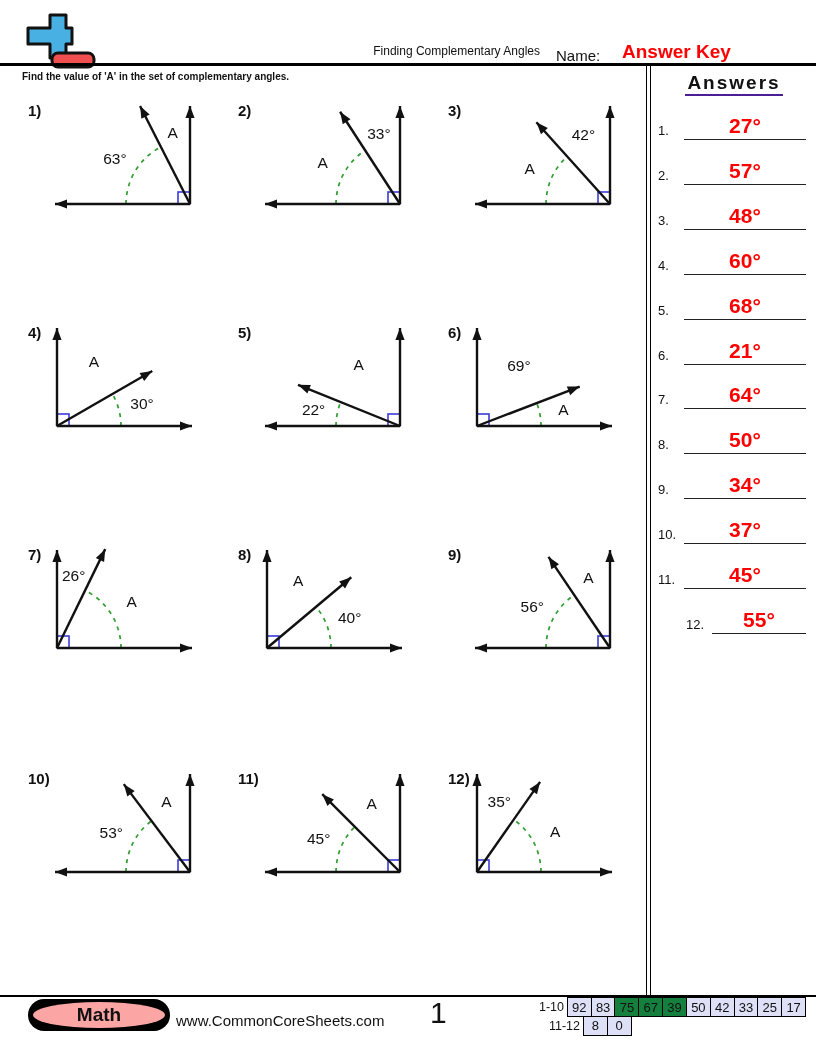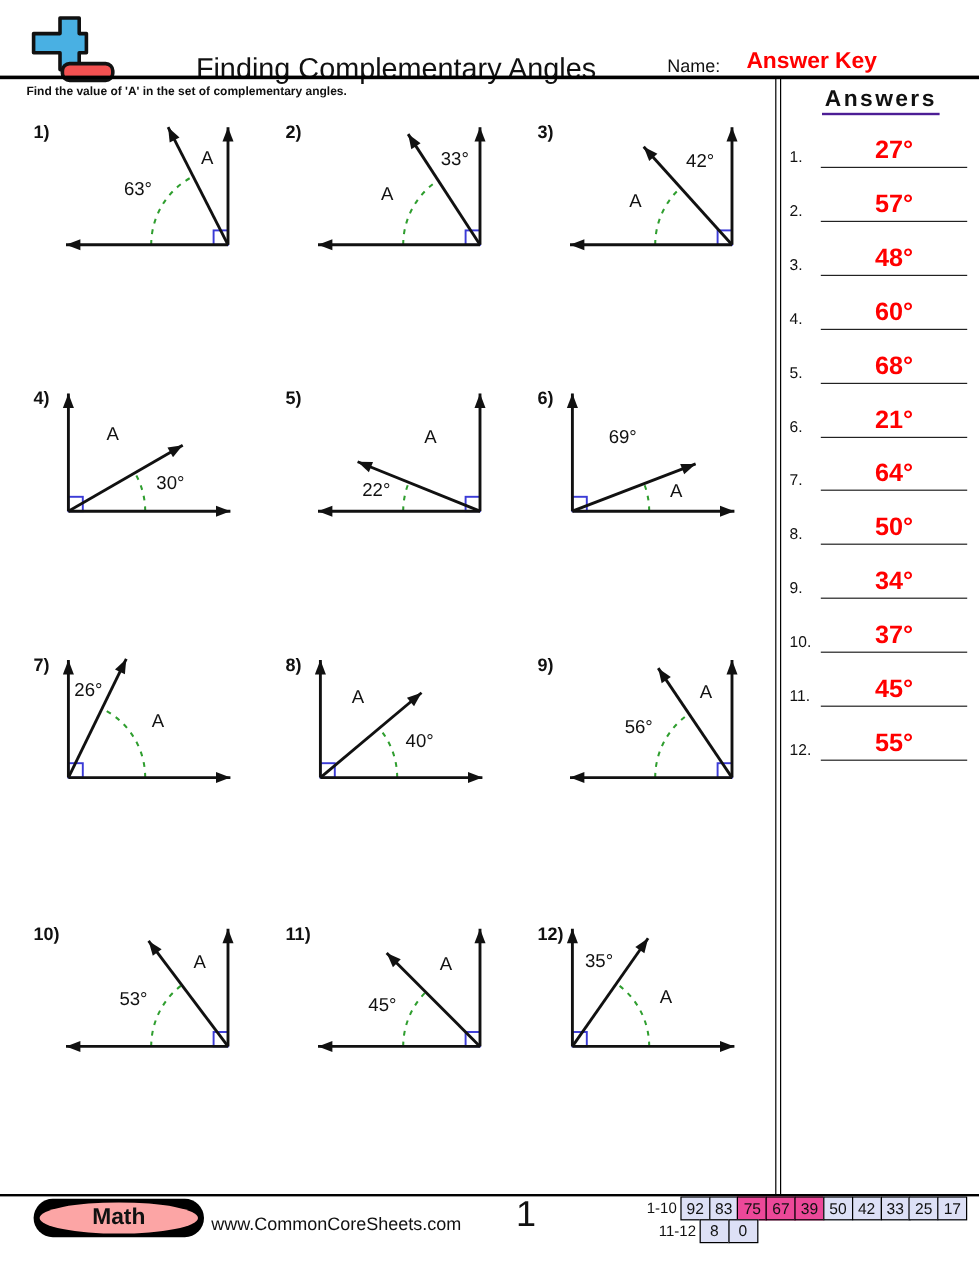--- a/index.html
+++ b/index.html
@@ -2,21 +2,21 @@
 <html><head>
 <meta charset="utf-8">
 <style>
   html,body{margin:0;padding:0;background:#888;}
   .page{
     position:relative;width:816px;height:1056px;background:#fff;margin:0 auto;
     font-family:"Liberation Sans", sans-serif;color:#111;overflow:hidden;
   }
   
   .logo{position:absolute;left:20px;top:12px;}
-  .title{position:absolute;left:120px;top:44px;width:420px;text-align:center;font-size:24px;}
+  .title{position:absolute;left:120px;top:44px;width:420px;text-align:right;font-size:12px;}
   .name-label{position:absolute;left:556px;top:47px;font-size:15px;}
   .answer-key{position:absolute;left:622px;top:41px;font-size:19px;font-weight:bold;color:var(--red);}
   .top-rule{position:absolute;left:0;top:63px;width:816px;height:3px;background:#000;}
   .instruction{position:absolute;left:22px;top:71px;font-size:10px;font-weight:bold;}
   
   .cell{position:absolute;width:210px;height:215px;}
   .pnum{position:absolute;left:6px;top:10px;font-size:15px;font-weight:bold;}
   .cell svg{position:absolute;left:8px;top:4px;}
   
   .vsep{position:absolute;left:646px;top:64px;height:931px;width:3px;
@@ -35,21 +35,21 @@
   .math-pill{position:absolute;left:28px;top:999px;width:142px;height:32px;background:#000;border-radius:17px;}
   .math-oval{position:absolute;left:5px;top:3px;right:5px;bottom:3px;background:#fca5a5;border-radius:50%;
              display:flex;align-items:center;justify-content:center;font-size:19px;font-weight:bold;}
   .website{position:absolute;left:176px;top:1012px;font-size:15px;}
   .page-number{position:absolute;left:430px;top:996px;font-size:30px;}
   .grading{position:absolute;left:528px;top:997px;}
   .grow{display:flex;}
   .grow + .grow{margin-top:-1.2px;margin-left:16px;}
   .glabel{width:36px;font-size:12.5px;text-align:right;padding-right:4px;align-self:center;}
   .gcell{width:23px;height:18px;border:1.2px solid #000;margin-left:-1.2px;
-         display:flex;align-items:center;justify-content:center;font-size:13px;background:#ec4899;}
+         display:flex;align-items:center;justify-content:center;font-size:13px;background:#15803d;}
   .gcell.shaded{background:var(--lavender);}
 </style>
 </head>
 <body>
 
 <div class="page" style="--red: #ff0000; --lavender: #dde0f6;">
 
   <svg class="logo" width="80" height="58" viewBox="0 0 80 58">
     <path d="M30,3 H46 V16 H52 V32 H46 V46 H30 V32 H8 V16 H30 Z" fill="#49b0e3" stroke="#111" stroke-width="3" stroke-linejoin="round"></path>
     <rect x="32" y="41" width="42" height="14" rx="6" fill="#f25050" stroke="#111" stroke-width="3"></rect>
@@ -288,21 +288,21 @@
           <div class="aline">34°</div>
         </div>
         <div class="arow" style="top: 444.1px;">
           <span class="anum">10.</span>
           <div class="aline">37°</div>
         </div>
         <div class="arow" style="top: 489px;">
           <span class="anum">11.</span>
           <div class="aline">45°</div>
         </div>
-        <div class="arow" style="top: 533.9px;">
+        <div class="arow" style="top: 533.9px; margin-left: 28px;">
           <span class="anum">12.</span>
           <div class="aline">55°</div>
         </div>
       </div>
   </aside>
 
   <div class="footer-rule"></div>
 
   <div class="math-pill">
     <div class="math-oval">Math</div>

